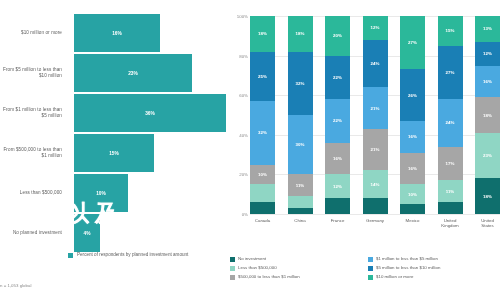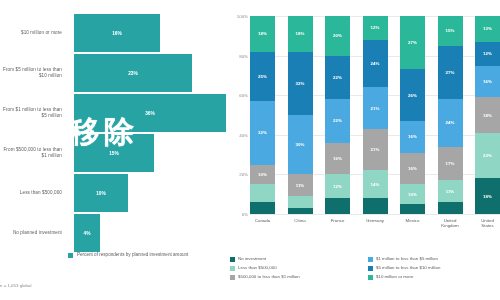--- a/index.html
+++ b/index.html
@@ -344,15 +344,15 @@
           <span class="sw" style="background: rgb(166, 166, 166);"></span>
           <span class="tx">$500,000 to less than $1 million</span>
         </div>
         <div class="lg">
           <span class="sw" style="background: rgb(43, 184, 154);"></span>
           <span class="tx">$10 million or more</span>
         </div>
       </div>
   </div>
 
-  <div class="overlay" id="ov-1">移除</div>
+  <div class="overlay" id="ov-3">以及</div>
 
 </div>
 
 </body></html>

